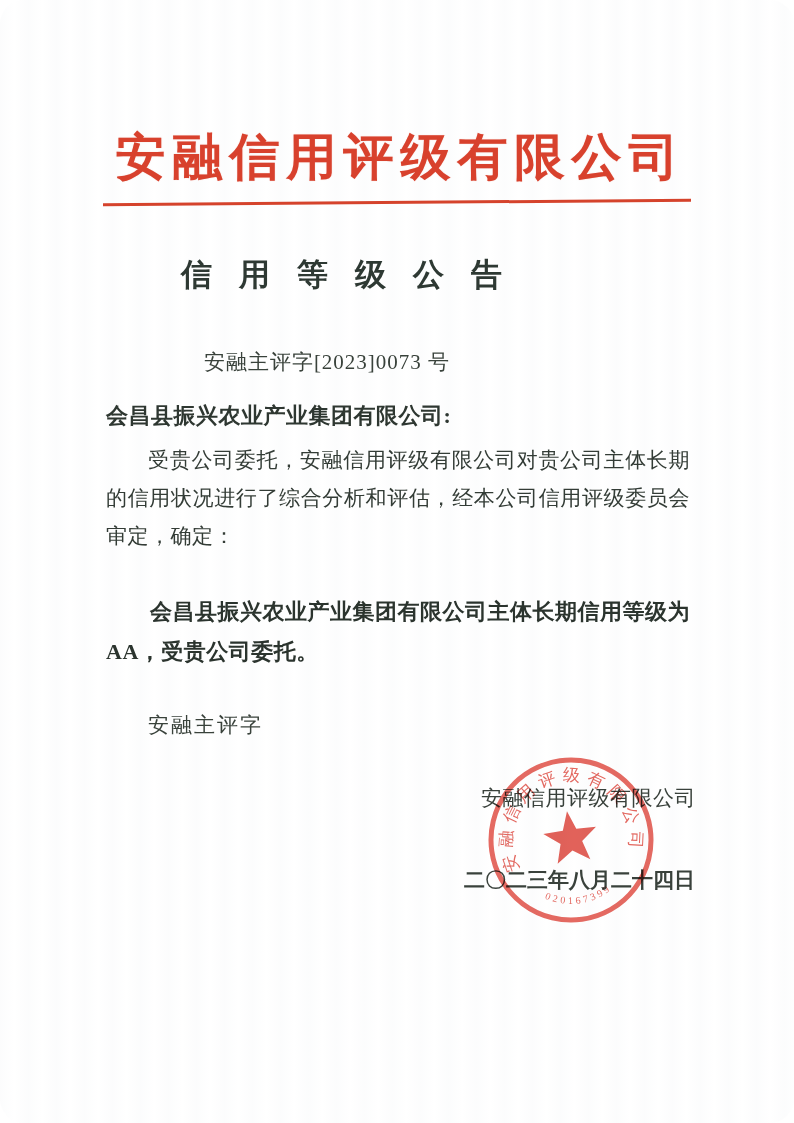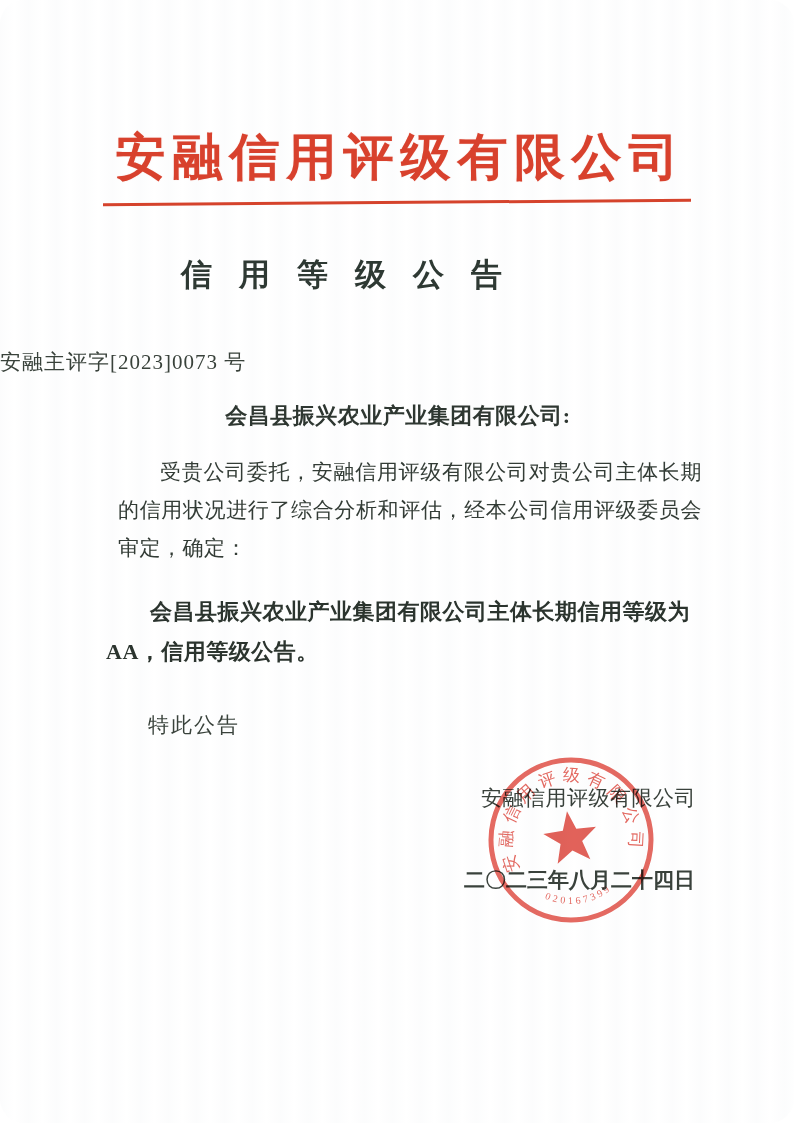--- a/index.html
+++ b/index.html
@@ -64,43 +64,43 @@
     box-sizing: border-box;
     color: #2e3933;
     white-space: nowrap;
   }
 
   .ref-number {
     position: absolute;
     top: 348px;
     left: 0;
     width: 654px;
+    text-align: center;
     font-size: 21px;
     color: #39423b;
     letter-spacing: 1px;
   }
 
   .addressee {
     position: absolute;
     top: 401px;
     left: 106px;
     width: 584px;
     font-size: 22px;
     font-weight: bold;
     color: #2e3731;
     letter-spacing: 0.5px;
-    text-align: center;
   }
 
   .body-text {
     position: absolute;
     top: 441px;
     left: 106px;
     width: 584px;
-    margin: 12px;
+    margin: 0;
     font-size: 21px;
     line-height: 38px;
     text-align: justify;
     text-indent: 2em;
     color: #333c36;
     letter-spacing: 0.5px;
   }
 
   .rating-statement {
     position: absolute;
@@ -189,23 +189,23 @@
   <div class="letterhead-rule"></div>
 
   <div class="doc-title">信用等级公告</div>
 
   <div class="ref-number">安融主评字[2023]0073 号</div>
 
   <div class="addressee">会昌县振兴农业产业集团有限公司:</div>
 
   <p class="body-text">受贵公司委托，安融信用评级有限公司对贵公司主体长期的信用状况进行了综合分析和评估，经本公司信用评级委员会审定，确定：</p>
 
-  <p class="rating-statement">会昌县振兴农业产业集团有限公司主体长期信用等级为 AA，信用等级公告。</p>
-
-  <p class="closing">特此公告</p>
+  <p class="rating-statement">会昌县振兴农业产业集团有限公司主体长期信用等级为 AA，受贵公司委托。</p>
+
+  <p class="closing">安融主评字</p>
 
   <div class="sig-company">安融信用评级有限公司</div>
 
   <div class="sig-date">二〇二三年八月二十四日</div>
 
   <div class="seal">
     <svg width="178" height="178" viewBox="0 0 178 178" xmlns="http://www.w3.org/2000/svg">
       <defs>
         <path id="sealTopArc" d="M 40.7 122.8 A 59 59 0 1 1 137.3 122.8" fill="none"></path>
         <path id="sealBottomArc" d="M 38.6 128.4 A 64 64 0 0 0 139.4 128.4" fill="none"></path>

